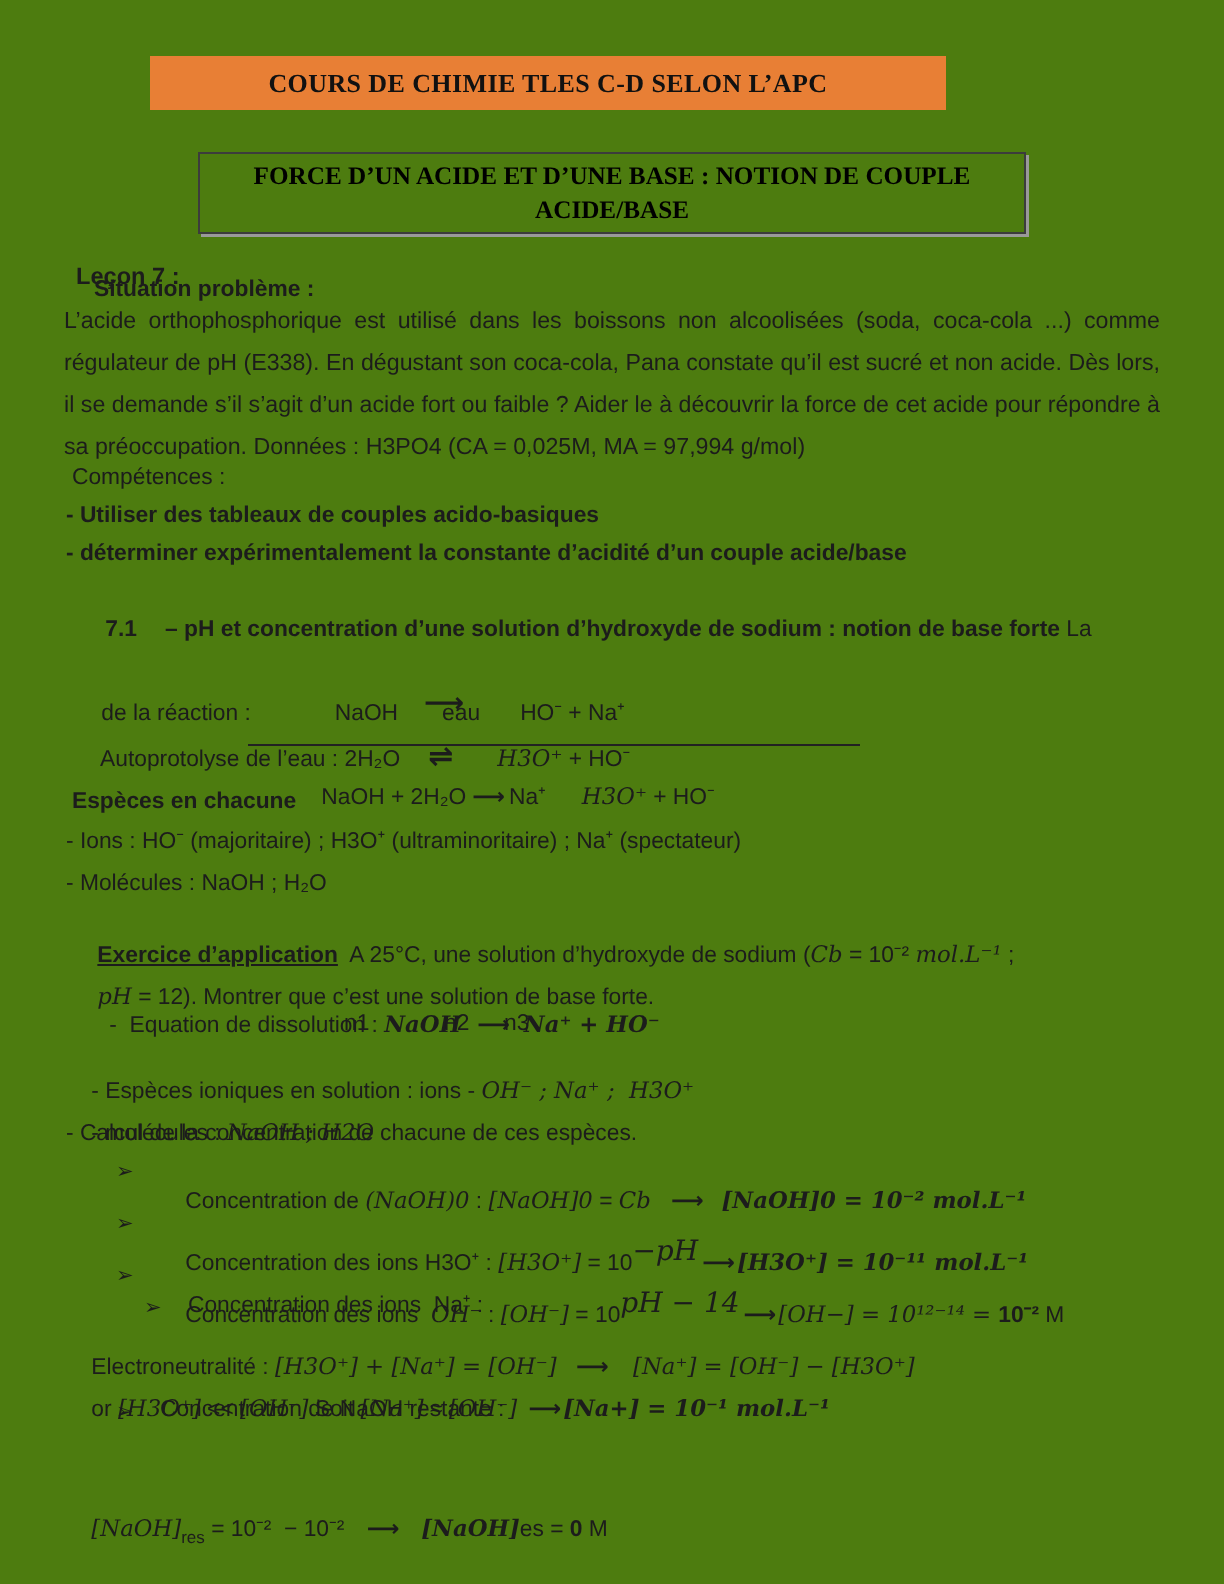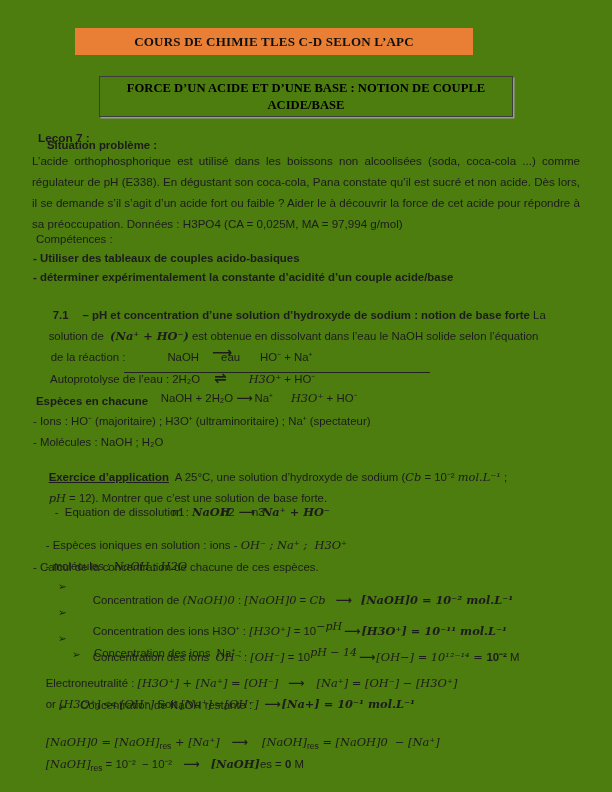--- a/index.html
+++ b/index.html
@@ -25,21 +25,21 @@
   .para{
     position:absolute;left:32px;top:150px;width:548px;text-align:justify;
     font-size:11.6px;line-height:21px;
   }
   .b{font-weight:700;}
   .u{text-decoration:underline;}
   .math{font-family:"DejaVu Serif",serif;font-style:italic;margin-top:28px;}
   .mathb{font-family:"DejaVu Serif",serif;font-style:italic;font-weight:700;}
   .arrow{font-weight:700;font-family:"DejaVu Sans",sans-serif;letter-spacing:-1px;}
   .harp{font-weight:700;font-family:"DejaVu Sans",sans-serif;font-size:15px;}
-  .sup{vertical-align:super;font-size:11px;}
+  .sup{vertical-align:super;font-size:14px;}
   .sub{vertical-align:sub;font-size:8.5px;}
   .rule{position:absolute;height:0;border-top:1.6px solid #222;}
   .bul{font-size:10.5px;}
 </style>
 </head>
 <body>
 
 <div class="page">
 
   <div class="banner">
@@ -53,23 +53,20 @@
 
   <div class="ln b" style="left:47px;top:138px">Situation problème :</div>
   <div class="para">L’acide orthophosphorique est utilisé dans les boissons non alcoolisées (soda, coca-cola ...) comme régulateur de pH (E338). En dégustant son coca-cola, Pana constate qu’il est sucré et non acide. Dès lors, il se demande s’il s’agit d’un acide fort ou faible ? Aider le à découvrir la force de cet acide pour répondre à sa préoccupation. Données : H3PO4 (CA = 0,025M, MA = 97,994 g/mol)</div>
 
   <div class="ln" style="left:36px;top:232px">Compétences :</div>
   <div class="ln b" style="left:33px;top:251px">- Utiliser des tableaux de couples acido-basiques</div>
   <div class="ln b" style="left:33px;top:270px">- déterminer expérimentalement la constante d’acidité d’un couple acide/base</div>
 
   <div class="ln" style="left:40px;top:293px">
     <span class="b">7.1</span><span class="b" style="margin-left:14px">– pH et concentration d’une solution d’hydroxyde de sodium : notion de base forte</span><span> La</span>
-  </div>
-  <div class="ln" style="left:36px;top:314px">
-    <span>solution de  </span><span class="mathb">(Na⁺ + HO⁻)</span><span> est obtenue en dissolvant dans l’eau le NaOH solide selon l’équation</span>
   </div>
 
   <div class="ln" style="left:38px;top:335px">
     <span>de la réaction :</span><span style="margin-left:42px">NaOH</span><span style="margin-left:22px">eau</span><span style="margin-left:20px">HO⁻</span><span> + Na⁺</span>
   </div>
   <div class="ln arrow" style="left:212px;top:345px;font-size:14px">⟶</div>
 
   <div class="ln" style="left:38px;top:356px">
     <span>Autoprotolyse de l’</span><span>eau : </span><span>2H₂O</span><span class="harp" style="margin-left:14px">⇌</span><span class="math" style="margin-left:22px">H3O⁺</span><span> + HO⁻</span>
   </div>
@@ -126,20 +123,17 @@
   <div class="ln" style="left:33px;top:661px">
     <span>Electroneutralité : </span><span class="math">[H3O⁺] + [Na⁺] = [OH⁻] </span><span class="arrow" style="margin:0 6px">⟶</span><span class="math">  [Na⁺] = [OH⁻] − [H3O⁺]</span>
   </div>
   <div class="ln" style="left:33px;top:682px">
     <span>or </span><span class="math">[H3O⁺]</span><span> &lt;&lt; </span><span class="math">[OH⁻]</span><span> Soit </span><span class="math">[Na⁺]</span><span> ≈ </span><span class="math">[OH⁻] </span><span class="arrow" style="margin:0 2px">⟶</span><span class="mathb">[Na+] = 10⁻¹ mol.L⁻¹</span>
   </div>
 
   <div class="ln bul" style="left:58px;top:699px">➢</div>
   <div class="ln" style="left:80px;top:698px">Concentration de NaOH restante :</div>
 
-  <div class="ln" style="left:33px;top:720px">
-    <span class="math">[NaOH]0 = [NaOH]</span><span class="sub">res</span><span class="math"> + [Na⁺] </span><span class="arrow" style="margin:0 8px">⟶</span><span class="math">  [NaOH]</span><span class="sub">res</span><span class="math"> = [NaOH]0  − [Na⁺]</span>
-  </div>
   <div class="ln" style="left:33px;top:742px">
     <span class="math">[NaOH]</span><span class="sub">res</span><span> = 10⁻²  − 10⁻² </span><span class="arrow" style="margin:0 8px">⟶</span><span class="mathb"> [NaOH]</span><span>es = </span><span class="b">0</span><span> M</span>
   </div>
 
 </div>
 
 </body></html>

